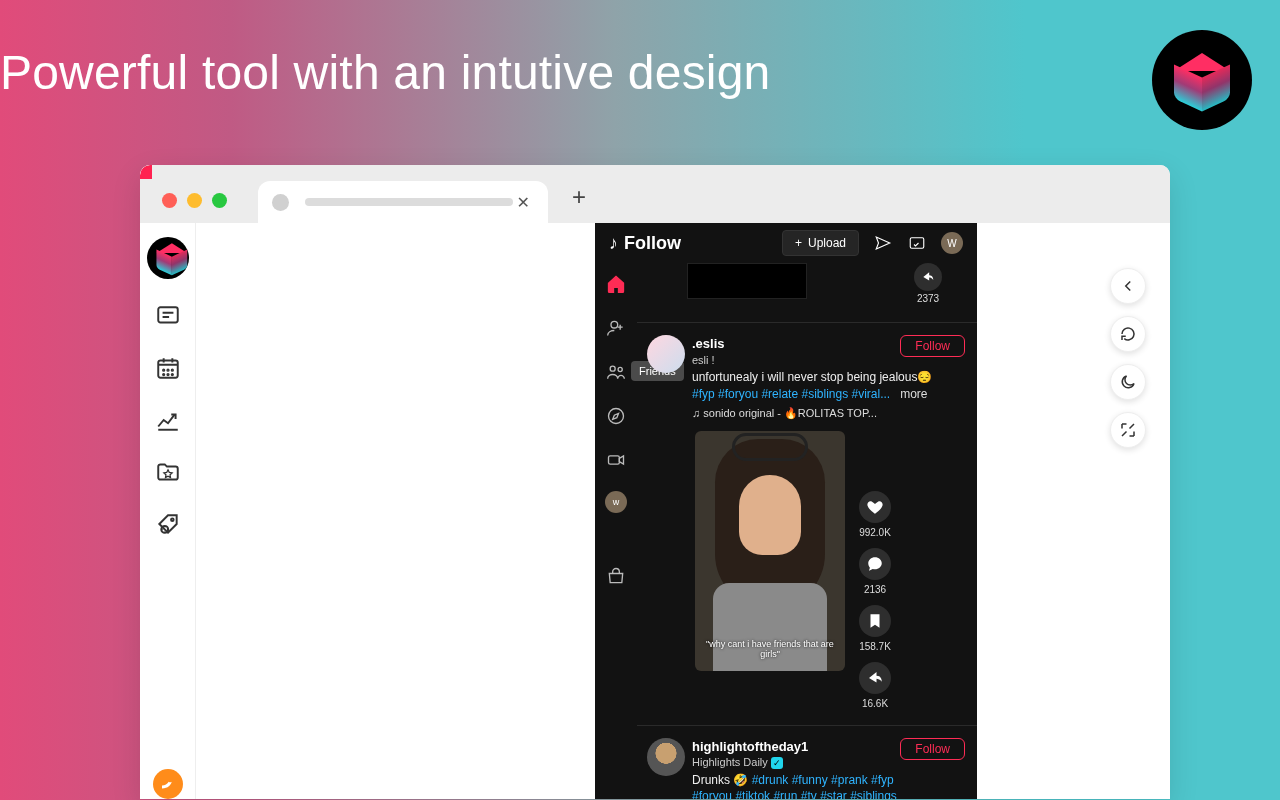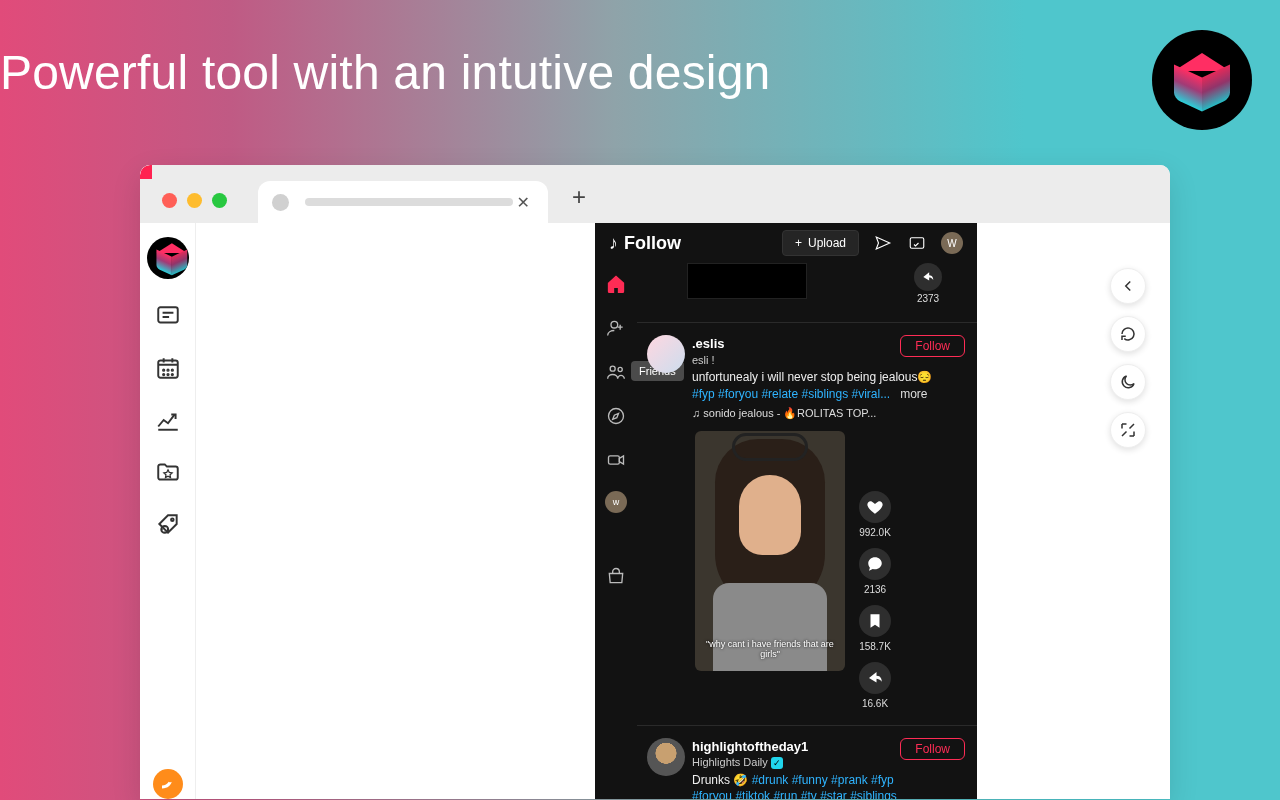--- a/index.html
+++ b/index.html
@@ -289,21 +289,21 @@
                     <span>unfortunealy i will never stop being jealous😔</span>
                   </div>
                   <div>
                     <span class="tags">#fyp</span>
                     <span class="tags">#foryou</span>
                     <span class="tags">#relate</span>
                     <span class="tags">#siblings</span>
                     <span class="tags">#viral...</span>
                     &nbsp;&nbsp;<span class="more">more</span>
                   </div>
-                  <div class="sound">♫ sonido jealous - 🔥ROLITAS TOP...</div>
+                  <div class="sound">♫ sonido original - 🔥ROLITAS TOP...</div>
                 </div>
               </div>
               <div class="video-row">
                 <div class="video">
                   <div class="person">
                     <div class="hair"></div>
                     <div class="face"></div>
                     <div class="glasses"></div>
                   </div>
                   <div class="shirt"></div>

